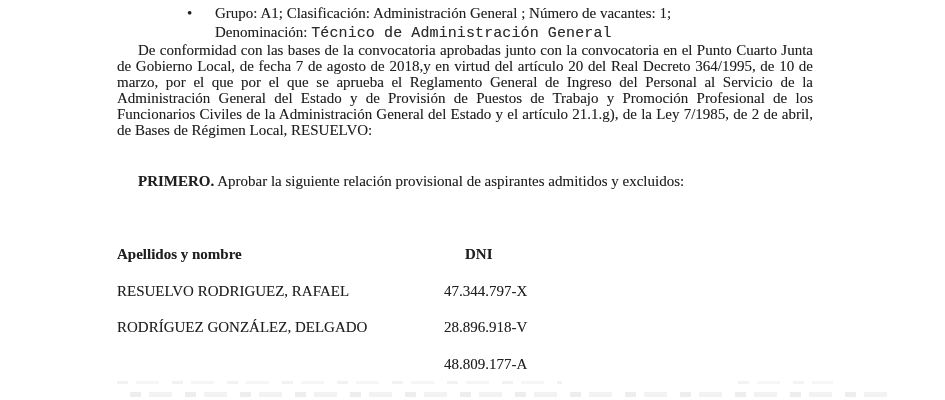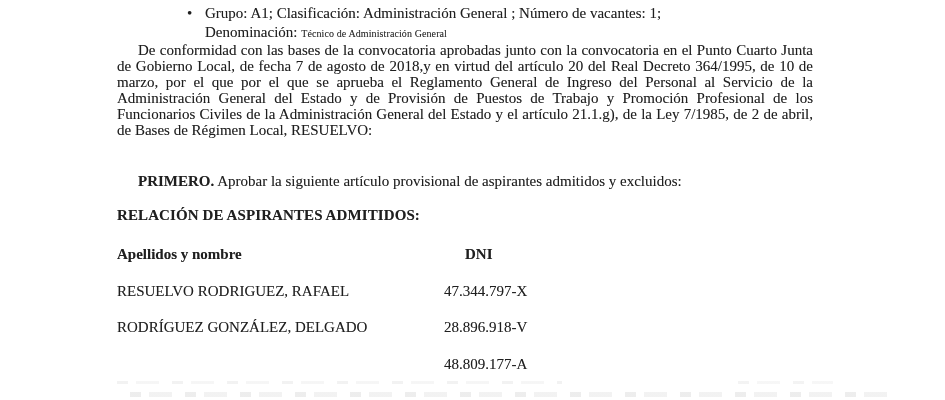--- a/index.html
+++ b/index.html
@@ -21,24 +21,24 @@
     top: 4px;
     width: 560px;
     font-size: 15px;
     line-height: 18.5px;
   }
   .bullet-glyph {
     position: absolute;
     left: 0;
     top: 0;
   }
-  .bullet-text { margin-left: 18px; }
+  .bullet-text { margin-left: 28px; }
   .sans-value {
-    font-family: Liberation Serif, serif;
-    font-size: 10px;
+    font-family: Liberation Mono, monospace;
+    font-size: 15px;
     color: #2c2c2c;
     letter-spacing: 0.1px;
   }
 
   
   .legal-paragraph {
     position: absolute;
     left: 117px;
     top: 42px;
     width: 696px;
@@ -110,24 +110,23 @@
     <span class="bullet-glyph">•</span>
     <div class="bullet-text">
       <span>Grupo: A1; Clasificación: Administración General ; Número de vacantes: 1;</span><br>
       <span>Denominación: </span><span class="sans-value">Técnico de Administración General</span>
     </div>
   </div>
 
   <div class="legal-paragraph">De conformidad con las bases de la convocatoria aprobadas junto con la convocatoria en el Punto Cuarto Junta de Gobierno Local, de fecha 7 de agosto de 2018,y en virtud del artículo 20 del Real Decreto 364/1995, de 10 de marzo, por el que por el que se aprueba el Reglamento General de Ingreso del Personal al Servicio de la Administración General del Estado y de Provisión de Puestos de Trabajo y Promoción Profesional de los Funcionarios Civiles de la Administración General del Estado y el artículo 21.1.g), de la Ley 7/1985, de 2 de abril, de Bases de Régimen Local, RESUELVO:</div>
 
   <div class="primero-paragraph">
-    <span class="bold">PRIMERO.</span><span> Aprobar la siguiente artículo provisional de aspirantes admitidos y excluidos:</span>
+    <span class="bold">PRIMERO.</span><span> Aprobar la siguiente relación provisional de aspirantes admitidos y excluidos:</span>
   </div>
 
-  <div class="section-heading">RELACIÓN DE ASPIRANTES ADMITIDOS:</div>
 
   <div class="admitted-table">
 
     <div class="t-row t-header">
       <span class="cell-name">Apellidos y nombre</span>
       <span class="cell-dni">DNI</span>
     </div>
 
     <div class="t-row t-r0">
       <span class="cell-name">RESUELVO RODRIGUEZ, RAFAEL</span>

